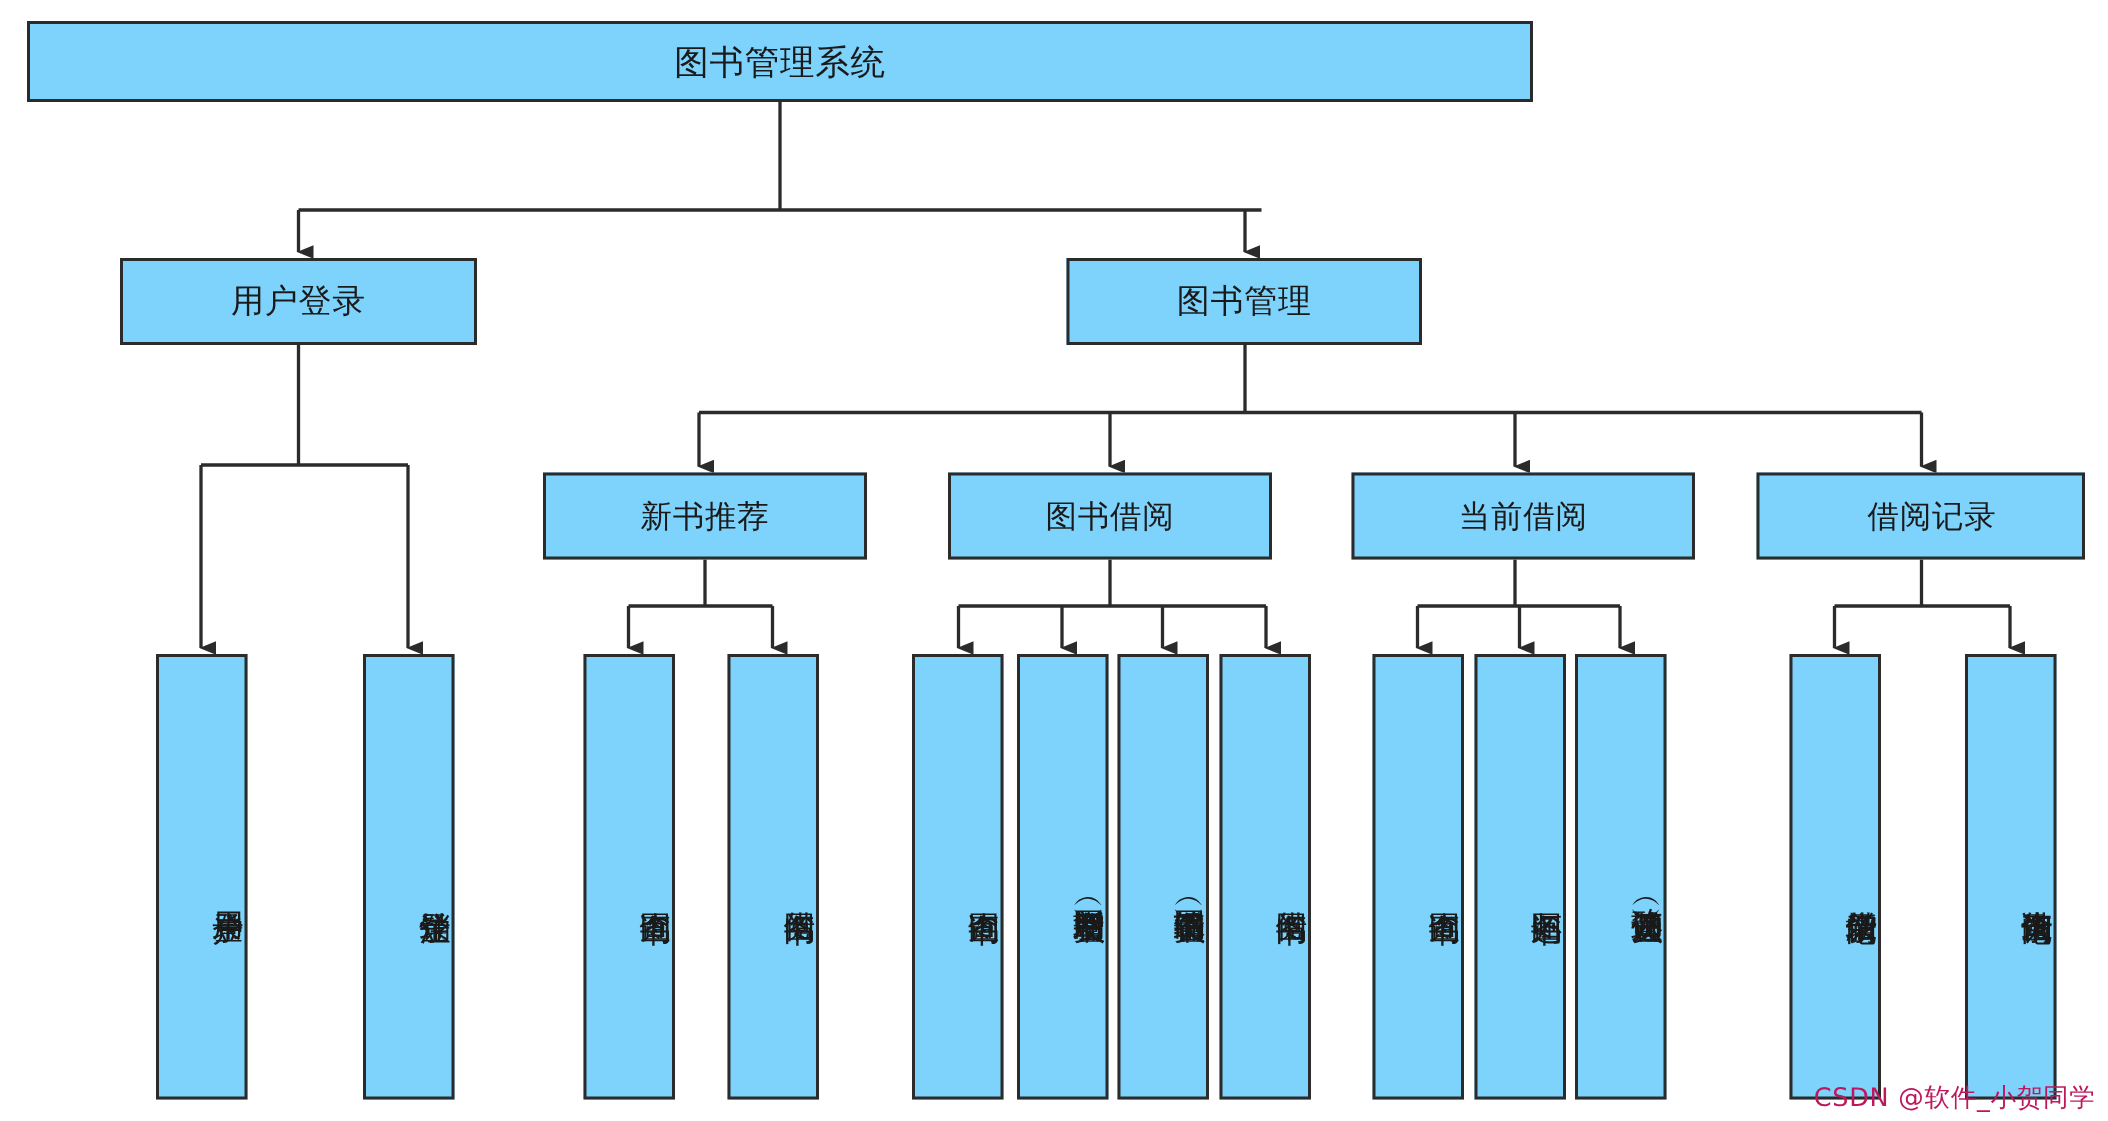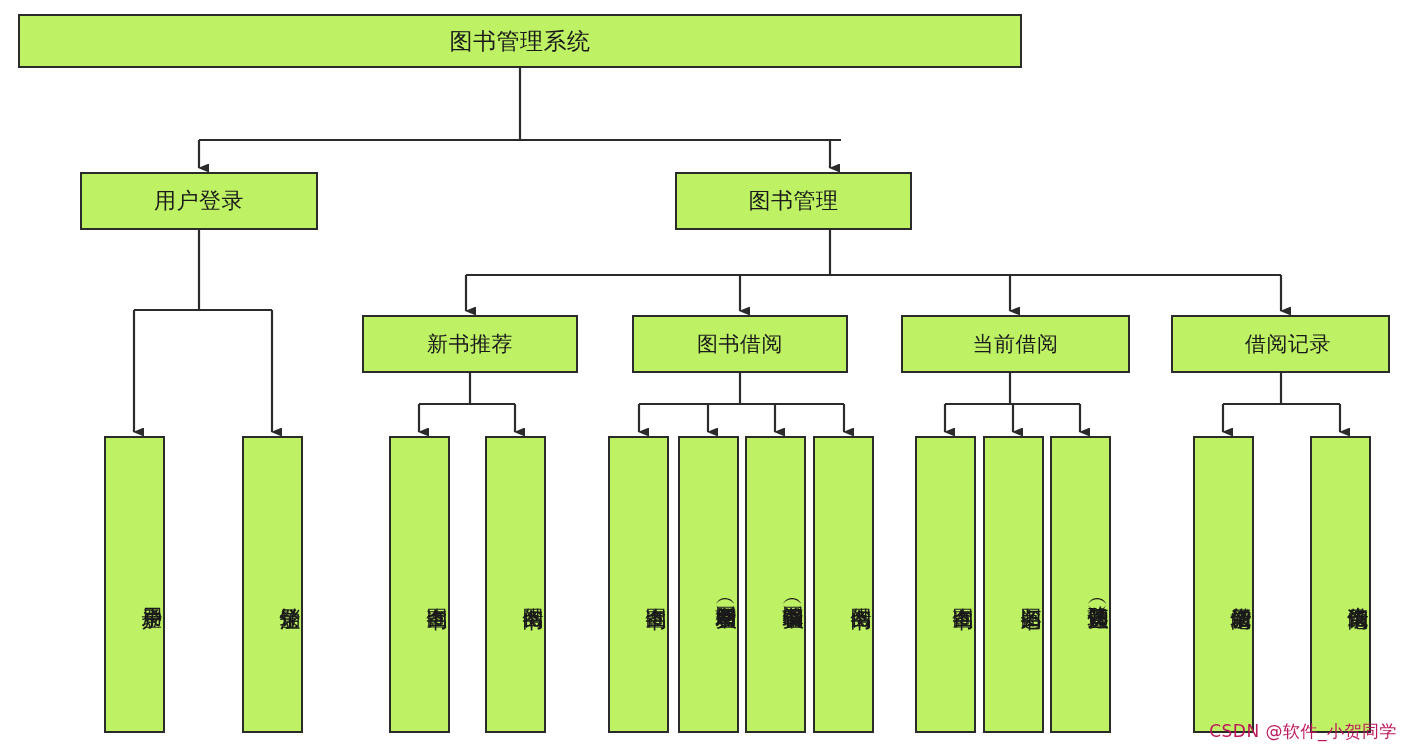--- a/index.html
+++ b/index.html
@@ -22,21 +22,21 @@
     position: absolute;
     left: 0;
     top: 0;
     width: 1405px;
     height: 747px;
     pointer-events: none;
   }
   .node {
     position: absolute;
     box-sizing: border-box;
-    background: #bef264;
+    background: #7dd3fc;
     border: 2px solid #2b2b2b;
     display: flex;
     align-items: center;
     justify-content: center;
     text-align: left;
     color: #1a1a1a;
     letter-spacing: 0.5px;
   }
   .node.root {
     font-size: 23px;
@@ -126,21 +126,21 @@
     </g>
   </svg>
 
   <div class="node root" style="left:18px; top:14px; width:1004px; height:54px;">
     <span>图书管理系统</span>
   </div>
 
   <div class="node level2" style="left:80px; top:172px; width:238px; height:58px;">
     <span>用户登录</span>
   </div>
-  <div class="node level2" style="left:675px; top:172px; width:237px; height:58px;">
+  <div class="node level2" style="left:711px; top:172px; width:237px; height:58px;">
     <span>图书管理</span>
   </div>
 
   <div class="node level3" style="left:362px; top:315px; width:216px; height:58px;">
     <span>新书推荐</span>
   </div>
   <div class="node level3" style="left:632px; top:315px; width:216px; height:58px;">
     <span>图书借阅</span>
   </div>
   <div class="node level3" style="left:901px; top:315px; width:229px; height:58px;">

